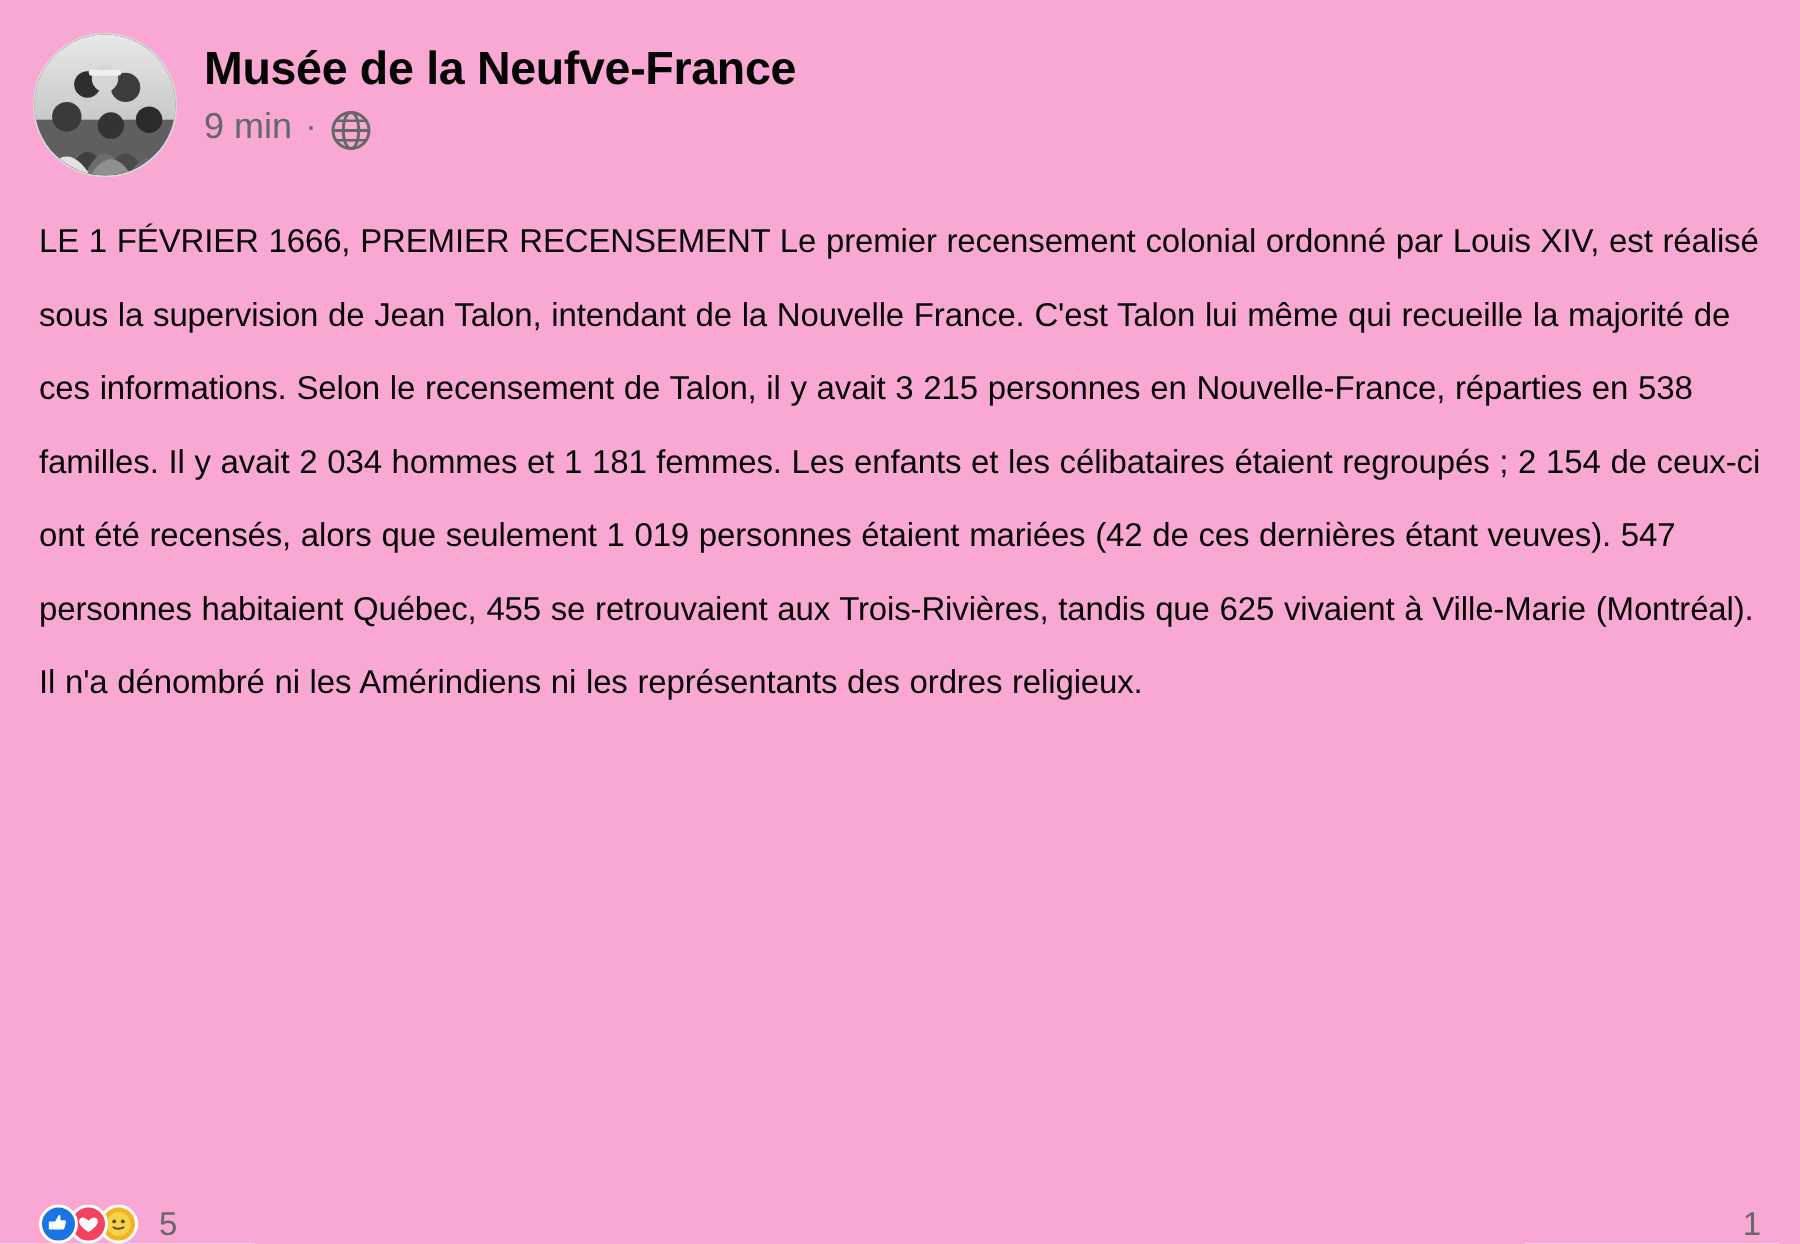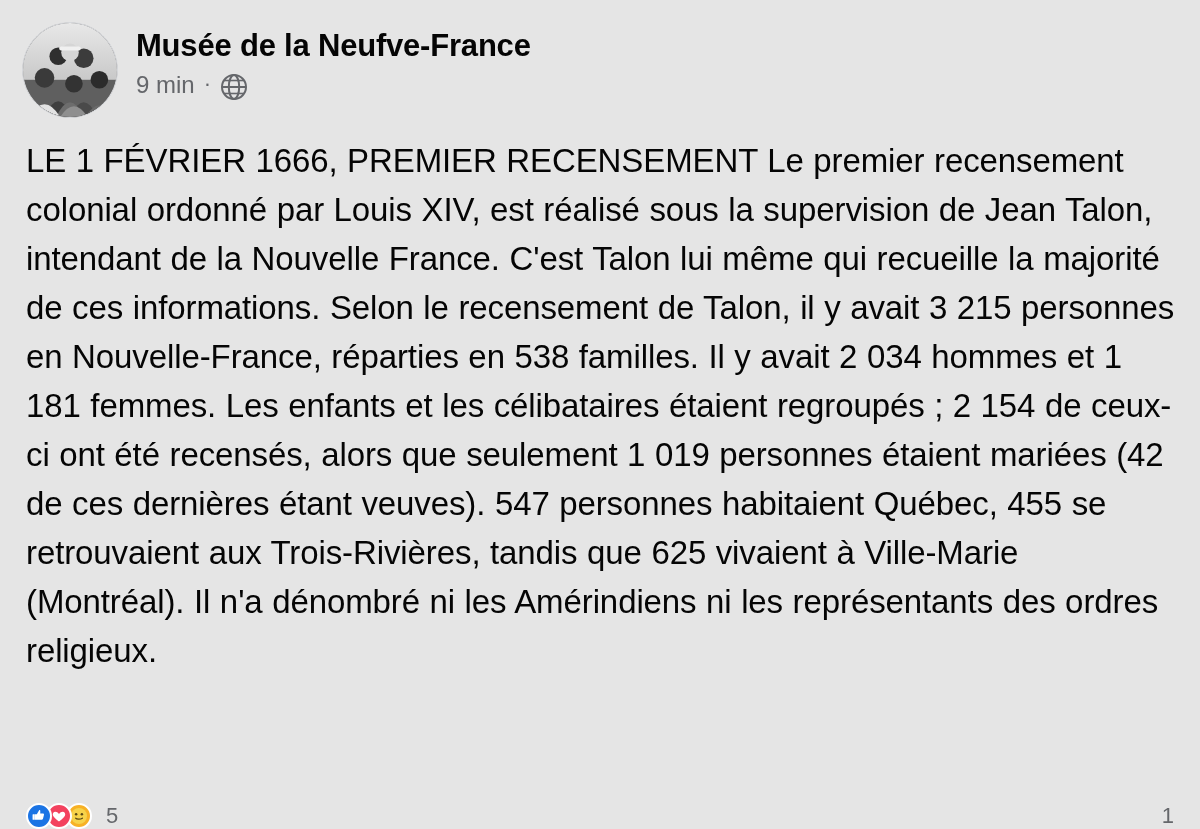--- a/index.html
+++ b/index.html
@@ -13,21 +13,21 @@
     font-family: "Liberation Sans", sans-serif;
     color: #050505;
     overflow: hidden;
   }
 
   .post {
     position: relative;
     width: 1200px;
     height: 829px;
     box-sizing: border-box;
-    background: #e5e5e5;
+    background: #f9a8d4;
   }
 
   
   .post-header {
     display: flex;
     align-items: flex-start;
     padding: 22px 0 0 22px;
   }
 
   .avatar {
@@ -78,21 +78,21 @@
   .globe-icon {
     width: 28px;
     height: 28px;
     display: inline-block;
   }
   .globe-icon svg { display: block; width: 100%; height: 100%; }
 
   
   .post-body {
     padding: 18px 24px 0 26px;
-    font-size: 33px;
+    font-size: 22px;
     line-height: 49px;
     color: #050505;
     letter-spacing: -0.1px;
     word-spacing: 0.5px;
   }
 
   
   .reactions {
     position: absolute;
     left: 26px;

